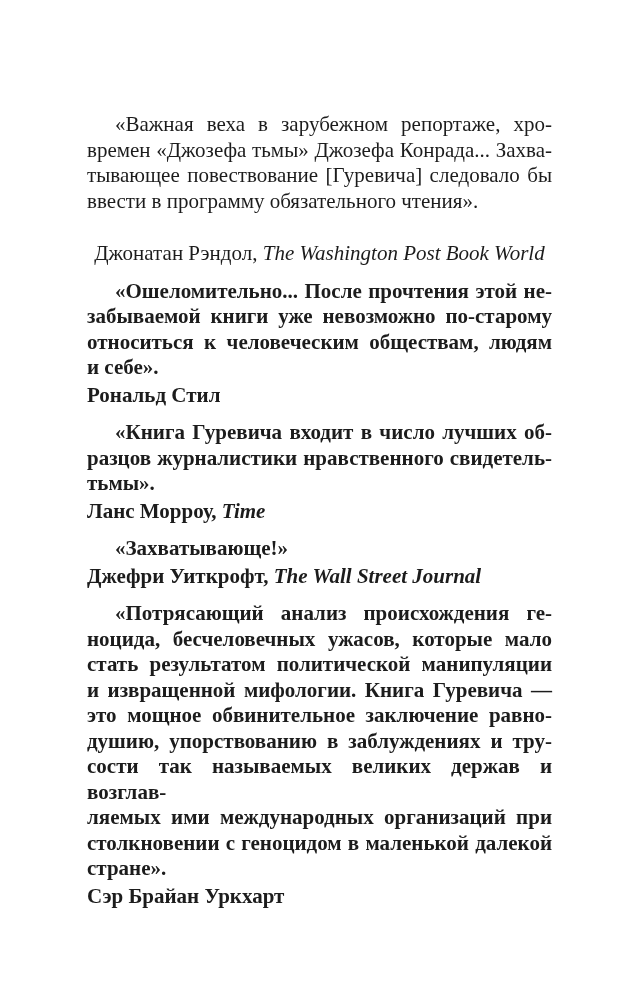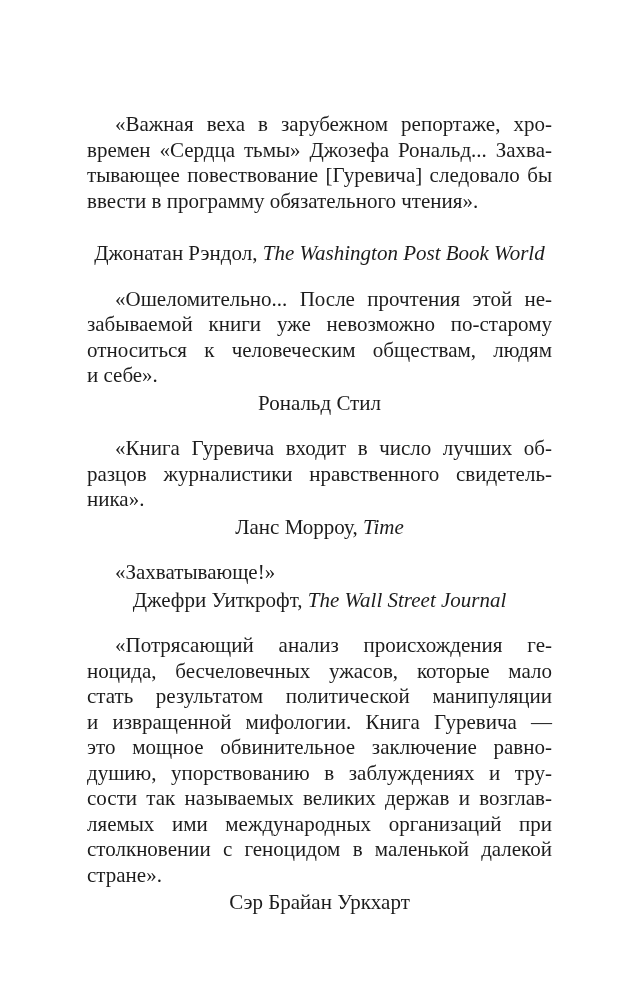--- a/index.html
+++ b/index.html
@@ -15,70 +15,70 @@
     overflow: hidden;
     font-family: "Liberation Serif", "DejaVu Serif", serif;
     color: #1c1c1c;
   }
   .content {
     padding: 112px 87px 0 87px;
     font-size: 21px;
     line-height: 25.5px;
   }
   .quote + .quote {
-    margin-top: 20px;
+    margin-top: 12px;
+    font-weight: bold;
   }
   .pline {
     text-align: justify;
     text-align-last: justify;
   }
   .pline.first {
     text-indent: 28px;
   }
   .pline.last {
     text-align-last: left;
   }
   .attr {
     margin-top: 2px;
-    text-align: center;
   }
   .attr.wide {
     text-align: center;
     margin-top: 27px;
   }
   .pub {
     font-style: italic;
   }
 </style>
 </head>
 <body>
 
 <div class="page">
   <div class="content">
 
     <section class="quote">
       <div class="pline first">«Важная веха в зарубежном репортаже, хро-</div>
-      <div class="pline">времен «Сердца тьмы» Джозефа Рональд... Захва-</div>
+      <div class="pline">времен «Джозефа тьмы» Джозефа Конрада... Захва-</div>
       <div class="pline">тывающее повествование [Гуревича] следовало бы</div>
       <div class="pline last">ввести в программу обязательного чтения».</div>
       <div class="attr wide"><span>Джонатан Рэндол, </span><span class="pub">The Washington Post Book World</span></div>
     </section>
 
     <section class="quote">
       <div class="pline first">«Ошеломительно... После прочтения этой не-</div>
       <div class="pline">забываемой книги уже невозможно по-старому</div>
       <div class="pline">относиться к человеческим обществам, людям</div>
       <div class="pline last">и себе».</div>
       <div class="attr"><span>Рональд Стил</span><span class="pub"></span></div>
     </section>
 
     <section class="quote">
       <div class="pline first">«Книга Гуревича входит в число лучших об-</div>
       <div class="pline">разцов журналистики нравственного свидетель-</div>
-      <div class="pline last">ника».</div>
+      <div class="pline last">тьмы».</div>
       <div class="attr"><span>Ланс Морроу, </span><span class="pub">Time</span></div>
     </section>
 
     <section class="quote">
       <div class="pline first last">«Захватывающе!»</div>
       <div class="attr"><span>Джефри Уиткрофт, </span><span class="pub">The Wall Street Journal</span></div>
     </section>
 
     <section class="quote">
       <div class="pline first">«Потрясающий анализ происхождения ге-</div>

